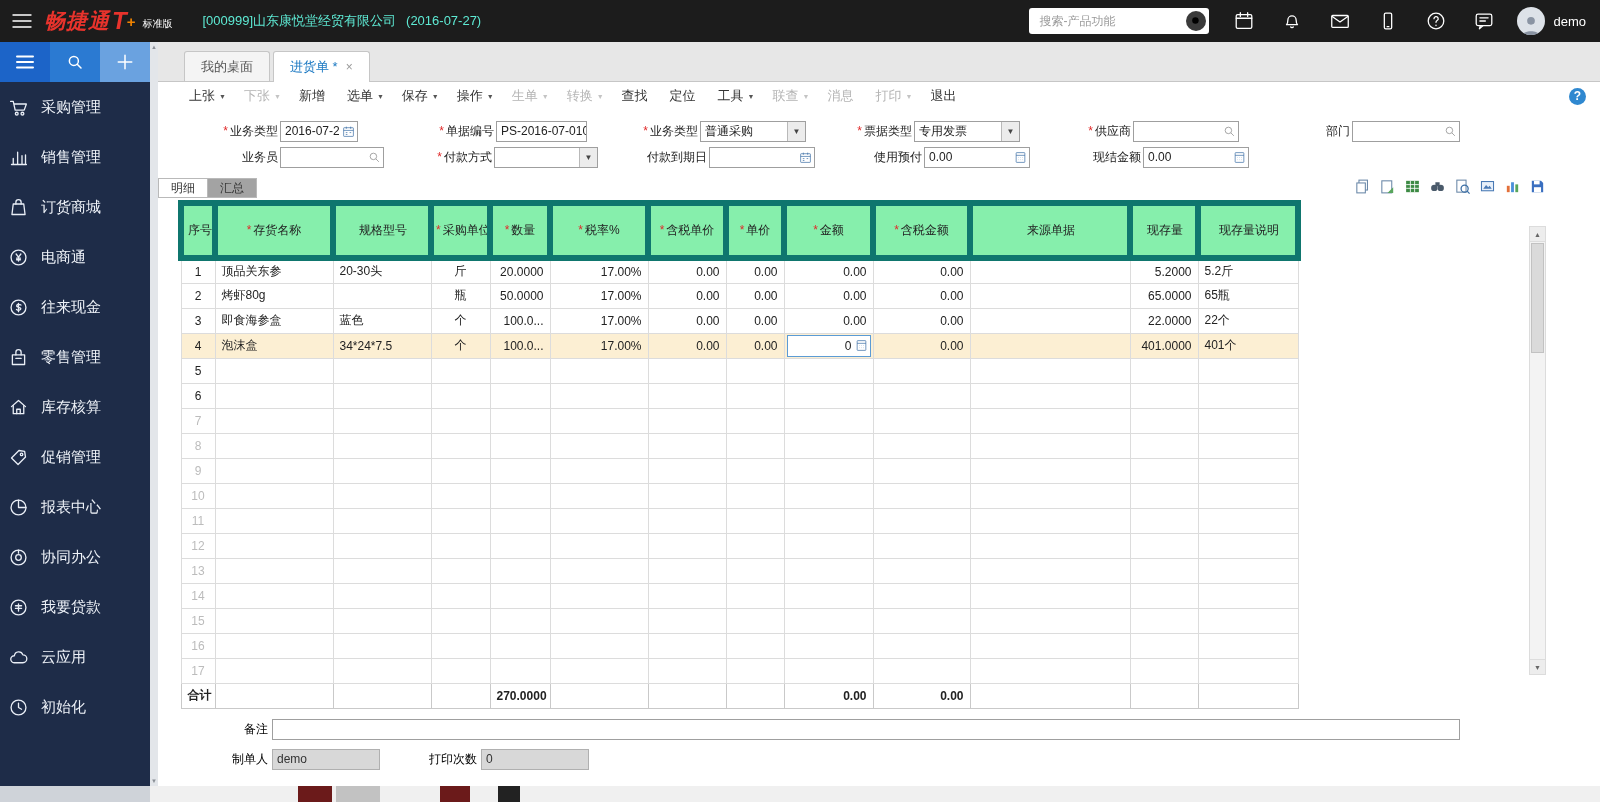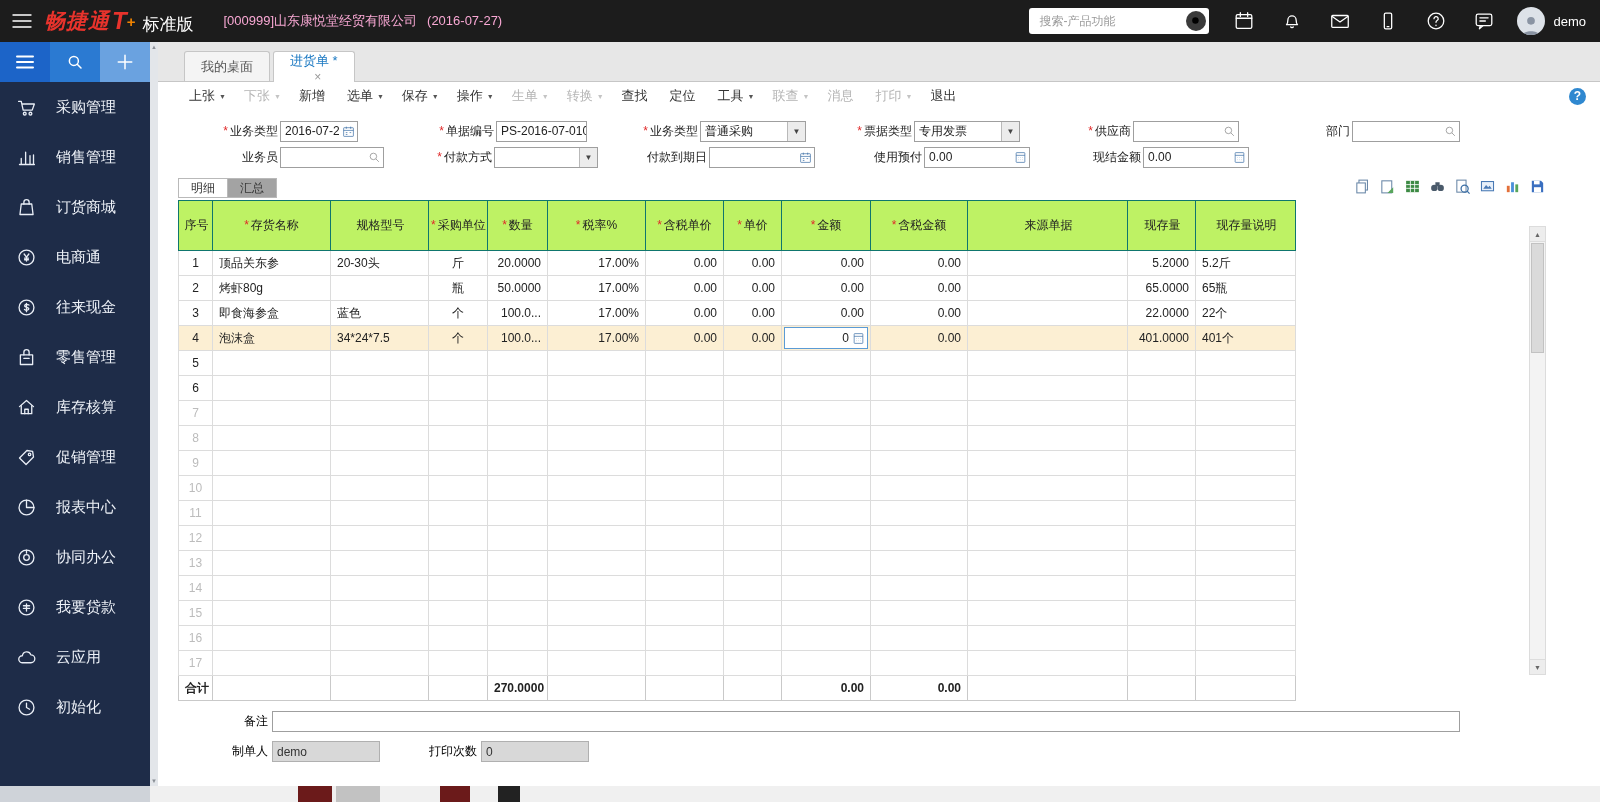--- a/index.html
+++ b/index.html
@@ -5,22 +5,22 @@
   * { box-sizing: border-box; margin: 0; padding: 0; }
   html,body { width:1600px; height:802px; overflow:hidden; background:#fff;
     font-family:"Liberation Sans","DejaVu Sans",sans-serif; }
 
   
   .topbar { height:42px; background:#1c1c1c; display:flex; align-items:center; color:#fff; }
   .hamburger { width:44px; display:flex; align-items:center; justify-content:center; cursor:pointer; }
   .brand { font-size:21px; font-weight:bold; font-style:italic; color:#e8332c; letter-spacing:1px; }
   .brand-t { font-size:24px; font-weight:bold; font-style:italic; color:#e8332c; margin-left:2px; }
   .brand-plus { font-size:15px; font-weight:bold; color:#f08300; vertical-align:super; }
-  .edition { font-size:17px; color:#fff; margin-left:7px; margin-top:6px; }
-  .company-line { font-size:13px; color:#f9a8d4; margin-left:30px; white-space:nowrap; }
+  .edition { font-size:10px; color:#fff; margin-left:7px; margin-top:6px; }
+  .company-line { font-size:13px; color:#5eead4; margin-left:30px; white-space:nowrap; }
   .company-line span { margin-right:10px; }
   .search-box { margin-left:auto; width:180px; height:26px; background:#fff; border-radius:3px;
     display:flex; align-items:center; padding:0 3px 0 10px; }
   .search-input { border:none; outline:none; flex:1; font-size:12px; color:#333; min-width:0;
     font-family:"Liberation Sans","DejaVu Sans",sans-serif; }
   .search-input::placeholder { color:#9a9a9a; }
   .search-btn { width:20px; height:20px; border-radius:50%; background:#3a3a3a;
     display:flex; align-items:center; justify-content:center; cursor:pointer; flex:none; }
   .top-icons { display:flex; align-items:center; gap:26px; margin-left:24px; }
   .top-icon { width:22px; height:22px; cursor:pointer; display:block; }
@@ -33,37 +33,37 @@
   .shell { display:flex; height:744px; }
 
   
   .sidebar { width:150px; background:#1e2c48; display:flex; flex-direction:column; flex:none; }
   .sb-top { display:flex; height:40px; flex:none; }
   .sb-btn { width:50px; display:flex; align-items:center; justify-content:center; cursor:pointer; }
   .sb-btn.menu { background:#1c64c8; }
   .sb-btn.search { background:#2b7ad2; }
   .sb-btn.plus { background:#6aa2e0; }
   .sb-btn svg * { stroke:#fff; fill:none; stroke-width:2; stroke-linecap:round; }
-  .sb-item { height:50px; display:flex; align-items:center; padding-left:16px; gap:19px;
+  .sb-item { height:50px; display:flex; align-items:center; padding-left:8px; gap:12px;
     color:#eef2f8; font-size:15px; cursor:pointer; white-space:nowrap;font-family:Liberation Serif, serif; }
   .sb-item svg { width:21px; height:21px; flex:none; }
   .sb-item svg * { stroke:#e9eef6; fill:none; stroke-width:1.5; stroke-linecap:round; stroke-linejoin:round; }
   .sb-scroll { width:8px; background:#e3e6ea; position:relative; flex:none; }
   .sb-scroll .arr { position:absolute; left:0; right:0; text-align:center; font-size:6px; color:#8a8f96; }
   .sb-scroll .arr.up { top:2px; } .sb-scroll .arr.down { bottom:2px; }
 
   
   .main { flex:1; display:flex; flex-direction:column; background:#fff; position:relative; min-width:0; }
 
   .tabstrip { height:40px; background:#e7e7e7; border-bottom:1px solid #c6c6c6;
     display:flex; align-items:flex-end; padding-left:26px; gap:3px; flex:none; }
   .tab { height:30px; display:flex; align-items:center; padding:0 16px; font-size:13px;
     border:1px solid #c6c6c6; border-bottom:none; background:#f4f4f4; color:#555;
     border-radius:3px 3px 0 0; cursor:pointer; }
-  .tab.active { background:#fff; color:#1a78c2; height:31px; margin-bottom:-1px;flex-direction:column; }
+  .tab.active { background:#fff; color:#1a78c2; height:31px; margin-bottom:-1px; }
   .tab-close { margin-left:8px; color:#999; font-size:12px; cursor:pointer; }
 
   .toolbar { height:28px; display:flex; align-items:center; padding-left:22px; font-size:13px;
     color:#333; flex:none; }
   .tb-item { display:flex; align-items:center; padding:0 9px; gap:4px; cursor:pointer; white-space:nowrap; }
   .tb-arrow { font-size:7px; color:#555; line-height:1; }
   .tb-item.disabled { color:#b4b4b4; }
   .tb-item.disabled .tb-arrow { color:#c4c4c4; }
   .tb-help { margin-left:auto; margin-right:14px; width:17px; height:17px; border-radius:50%;
     background:#2f88d0; color:#fff; font-size:12px; font-weight:bold;
@@ -77,32 +77,32 @@
   .star { color:#e02a2a; margin-right:2px; }
   .fctrl { height:21px; border:1px solid #9f9f9f; background:#fff; display:flex; align-items:center;
     font-size:12px; flex:none; margin-left:2px; cursor:text; }
   .fval { flex:1; padding-left:4px; white-space:nowrap; overflow:hidden; color:#222; }
   .fbtn { width:18px; height:100%; display:flex; align-items:center; justify-content:center; cursor:pointer; flex:none; }
   .fbtn.sel { background:#ececec; border-left:1px solid #b9b9b9; font-size:8px; color:#444; }
   .icon-cal *, .icon-calc * { stroke:#3b6ea5; fill:none; stroke-width:1.3; }
   .icon-mag * { stroke:#8b8b8b; fill:none; stroke-width:1.4; }
 
   
-  .detailbar { display:flex; align-items:flex-end; padding-left:20px; height:24px; position:relative; flex:none;text-align:right; }
+  .detailbar { display:flex; align-items:flex-end; height:24px; position:relative; flex:none;text-align:right; }
   .dtab { height:20px; padding:0 12px; font-size:12px; display:flex; align-items:center;
     border:1px solid #b9b9b9; background:#a3a3a3; color:#333; cursor:pointer; }
   .dtab.active { background:#fff; z-index:2; }
   .dtab + .dtab { margin-left:-1px; }
   .dicons { position:absolute; right:54px; bottom:3px; display:flex; gap:8px; }
   .dicon { width:17px; height:17px; cursor:pointer; display:block; }
 
   
   .gridwrap { position:relative; padding-left:20px; margin-top:2px; flex:none; }
   table.grid { border-collapse:collapse; table-layout:fixed; width:1117px; font-size:12px; }
-  table.grid th { background:#bef264; border:1px solid #0f766e; height:25px; font-weight:normal;
+  table.grid th { background:#86efac; border:6px solid #0f766e; height:25px; font-weight:normal;
     color:#222; text-align:center; white-space:nowrap; overflow:hidden; padding:16px 2px; }
   table.grid td { border:1px solid #dcdcdc; height:25px; padding:0 6px; white-space:nowrap;
     overflow:hidden; color:#222; background:#fff; }
   table.grid .num { text-align:right; }
   table.grid .ctr { text-align:center; }
   table.grid .lft { text-align:left; }
   tr.selected td { background:#fcefd3; }
   tr.empty td { color:#bcbcbc; }
   tr.total-row td { font-weight:bold; border:1px solid #c9c9c9; }
   td.amount-td { position:relative; padding:0 6px; }

